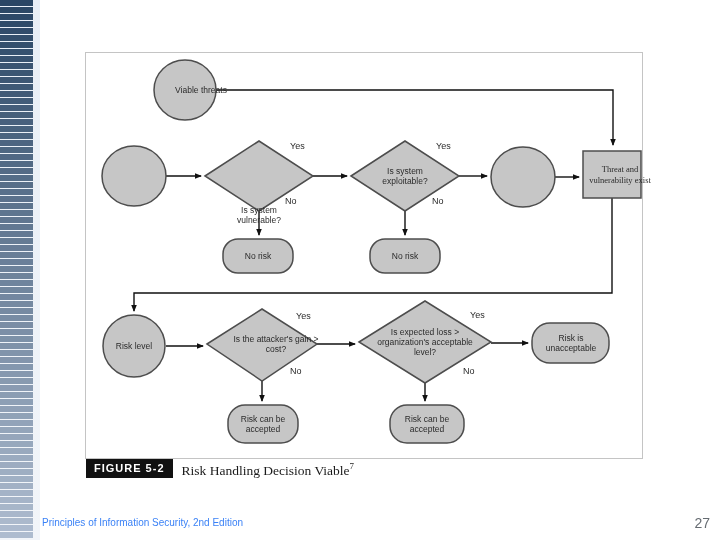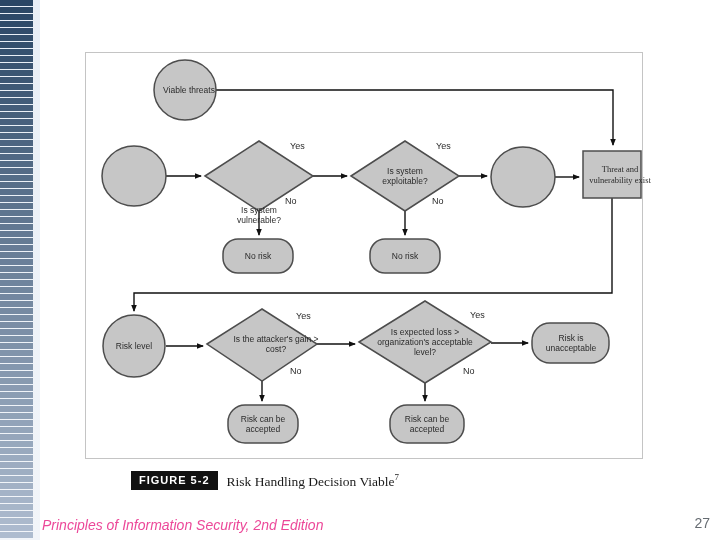--- a/index.html
+++ b/index.html
@@ -9,28 +9,28 @@
   .sidebar{position:absolute;left:0;top:0;width:40px;height:540px;
            background:linear-gradient(to bottom,#e8eef6,#f2f5f9);}
   .sidebar .bar{width:33px;height:5.5px;margin-bottom:1.5px;}
   
   svg.diagram{position:absolute;left:0;top:0;}
   
   .node-label{position:absolute;display:flex;align-items:center;justify-content:center;
               text-align:center;font-size:8.5px;line-height:1.2;color:#2b2b2b;}
   .edge-label{position:absolute;font-size:9px;color:#2b2b2b;}
   
-  .caption-row{position:absolute;left:86px;top:471px;display:flex;align-items:center;margin-left:45px;}
+  .caption-row{position:absolute;left:86px;top:459px;display:flex;align-items:flex-end;}
   .figure-tag{background:#111111;color:#ffffff;font-weight:bold;font-size:11px;
               letter-spacing:1px;padding:3px 8px 4px 8px;}
   .caption-text{font-family:"Liberation Serif",serif;font-size:13.5px;color:#1a1a1a;
                 margin-left:9px;}
   .caption-text sup{font-size:9px;}
   
-  .footer-title{position:absolute;left:42px;top:517px;font-size:14px;color:#ec4899;font-style:italic;}
+  .footer-title{position:absolute;left:42px;top:517px;font-size:10px;color:#3b82f6;}
   .page-number{position:absolute;right:10px;top:515px;width:40px;text-align:right;
                font-size:14px;color:#666c72;}
 </style>
 </head>
 <body>
 
 <div class="slide">
 
   <div class="sidebar" id="sidebar">
       <div class="bar" style="background: rgb(42, 70, 101);"></div>
@@ -148,21 +148,21 @@
       <rect x="370" y="239" width="70" height="34" rx="15"></rect>
       <ellipse cx="134" cy="346" rx="31" ry="31"></ellipse>
       <polygon points="207,344 262,309 317,344 262,381"></polygon>
       <polygon points="359,342 425,301 491,342 425,383"></polygon>
       <rect x="532" y="323" width="77" height="40" rx="18"></rect>
       <rect x="228" y="405" width="70" height="38" rx="17"></rect>
       <rect x="390" y="405" width="74" height="38" rx="17"></rect>
     </g>
   </svg>
 
-  <div class="node-label" style="left:155px;top:72px;width:68px;height:36px;">Viable threats</div>
+  <div class="node-label" style="left:167px;top:72px;width:68px;height:36px;">Viable threats</div>
   <div class="node-label" style="left:227px;top:163px;width:64px;height:26px;margin-top:39px;">Is system vulnerable?</div>
   <div class="node-label" style="left:371px;top:163px;width:68px;height:26px;">Is system exploitable?</div>
   <div class="node-label" style="left:584px;top:153px;width:72px;height:43px;font-family:Liberation Serif, serif;">Threat and vulnerability exist</div>
   <div class="node-label" style="left:223px;top:239px;width:70px;height:34px;">No risk</div>
   <div class="node-label" style="left:370px;top:239px;width:70px;height:34px;">No risk</div>
   <div class="node-label" style="left:112px;top:333px;width:44px;height:26px;">Risk level</div>
   <div class="node-label" style="left:229px;top:331px;width:94px;height:26px;">Is the attacker's gain &gt; cost?</div>
   <div class="node-label" style="left:537px;top:327px;width:68px;height:32px;">Risk is unacceptable</div>
   <div class="node-label" style="left:373px;top:324px;width:104px;height:36px;">Is expected loss &gt; organization's acceptable level?</div>
   <div class="node-label" style="left:232px;top:406px;width:62px;height:36px;">Risk can be accepted</div>

